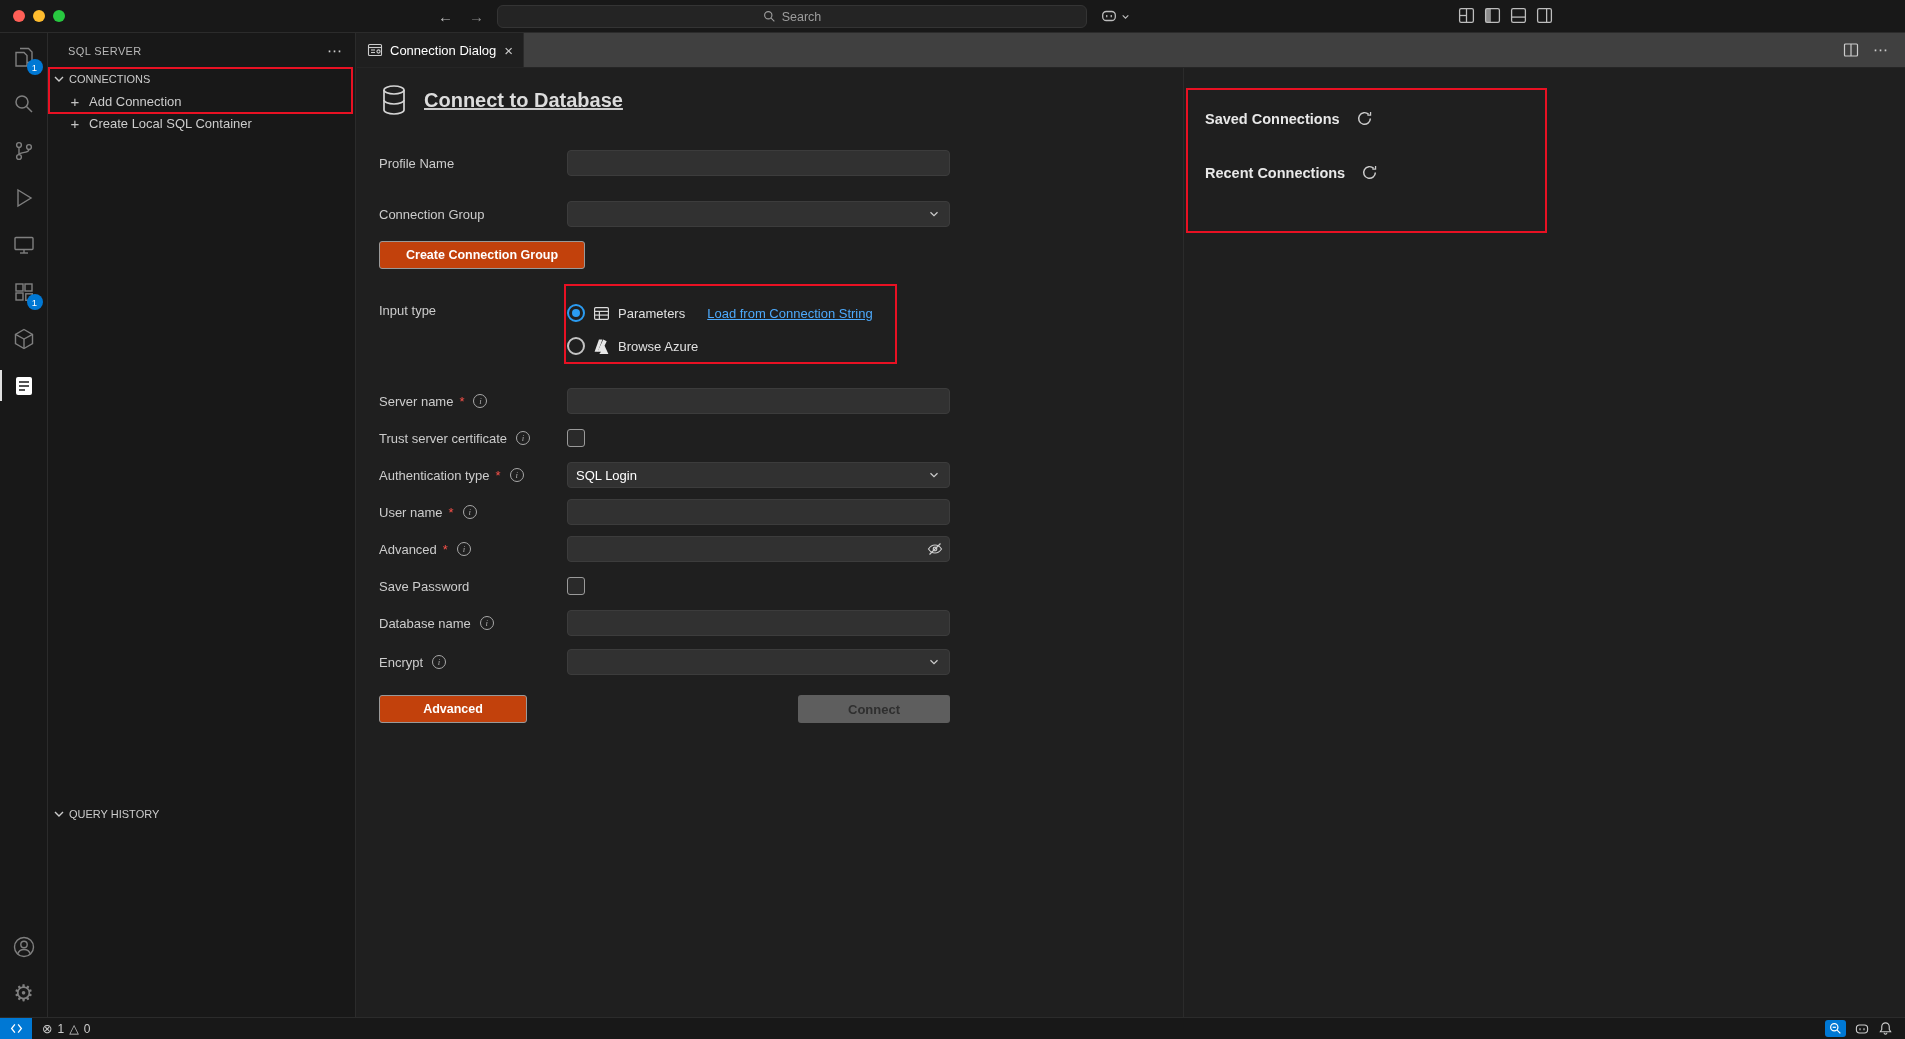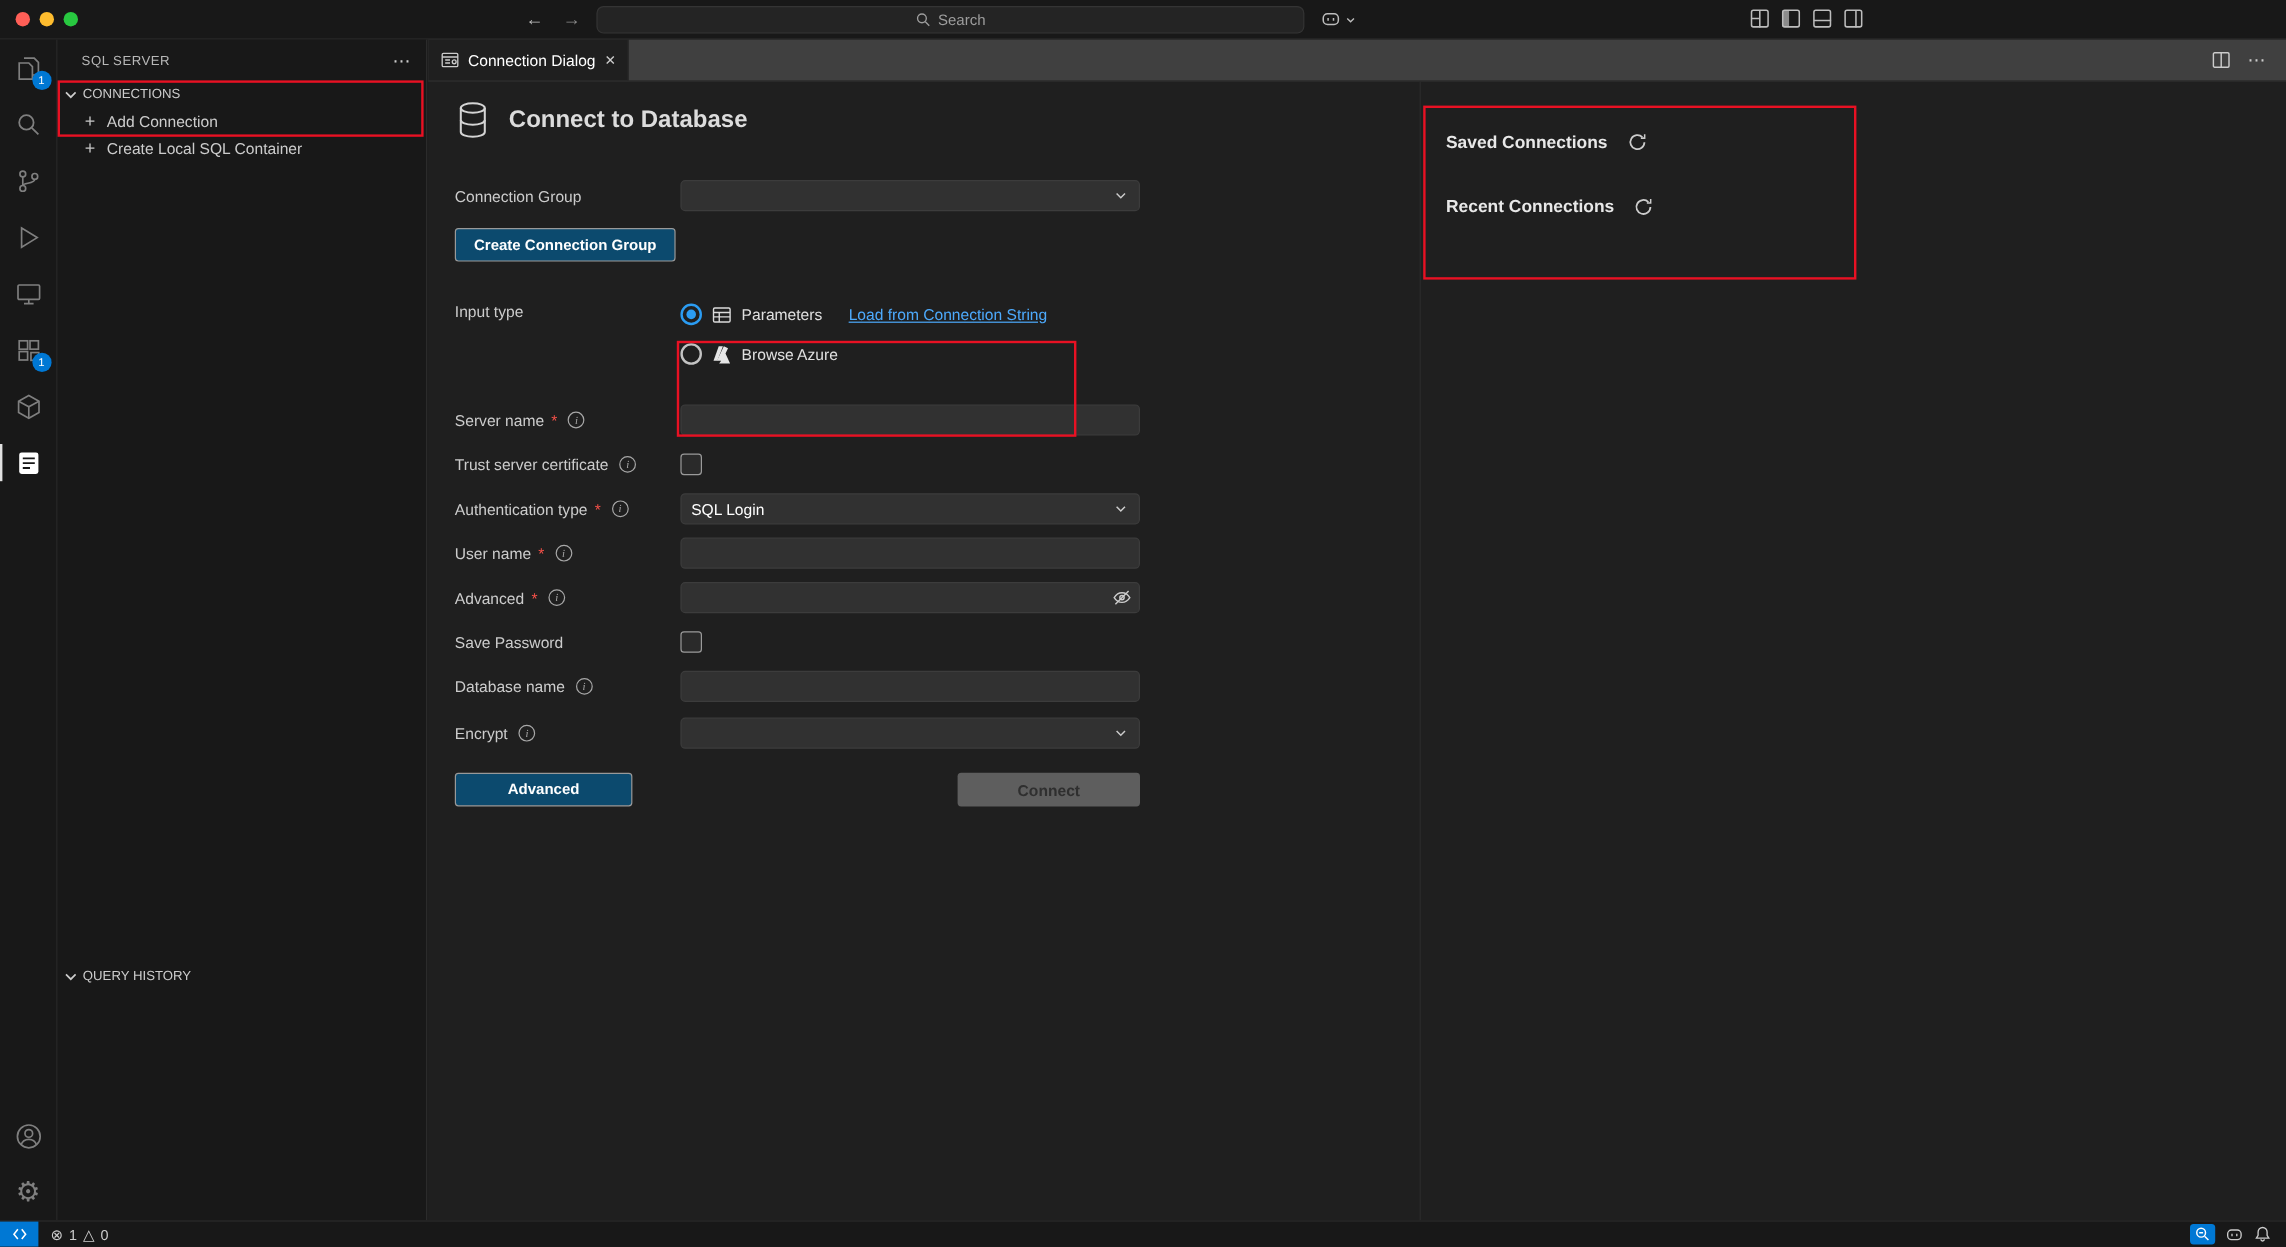--- a/index.html
+++ b/index.html
@@ -75,21 +75,21 @@
   }
   .tab-close { margin-left:auto; color:#cccccc; font-size:15px; line-height:1; }
   .tab-actions { margin-left:auto; display:flex; align-items:center; gap:14px; padding-right:16px; color:#cccccc; }
   .tab-actions .more { font-size:15px; letter-spacing:1px; }
 
   .editor-body { position:absolute; top:35px; left:0; right:0; bottom:0; display:flex; }
   .form-pane { width:826px; padding:16px 0 0 22px; }
   .vdivider { width:1px; background:#2b2b2b; }
   .right-pane { flex:1; padding:42px 0 0 21px; }
 
-  .dlg-heading { display:flex; align-items:center; gap:15px; margin-bottom:34px; }
+  .dlg-heading { display:flex; align-items:center; gap:15px; margin-bottom:34px;text-decoration:underline; }
   .dlg-title { font-size:20px; font-weight:bold; color:#dcdcdc; }
 
   .frow { display:flex; align-items:center; width:571px; min-height:26px; margin-bottom:11px; }
   .flabel { width:188px; display:flex; align-items:center; gap:5px; font-size:13px; color:#cccccc; flex-shrink:0; }
   .req { color:#f85149; margin-left:1px; }
   .info-icon {
     width:14px; height:14px; border:1px solid #a8a8a8; border-radius:50%;
     display:inline-flex; align-items:center; justify-content:center;
     font-size:9px; color:#a8a8a8; font-style:italic; font-family:"Liberation Serif", serif;
     margin-left:4px; flex-shrink:0;
@@ -112,21 +112,21 @@
   .radio-row { display:flex; align-items:center; gap:8px; height:26px; }
   .radio { width:18px; height:18px; border-radius:50%; position:relative; flex-shrink:0; }
   .radio.checked { border:2px solid #2b9cf2; }
   .radio.checked::after { content:""; position:absolute; left:3px; top:3px; width:8px; height:8px; border-radius:50%; background:#2b9cf2; }
   .radio.unchecked { border:2px solid #c3c3c3; }
   .radio-label { color:#e0e0e0; font-size:13px; }
   .opt-icon { display:flex; color:#dcdcdc; }
   .link { color:#4daafc; text-decoration:underline; font-size:13px; margin-left:14px; }
 
   .btn-secondary {
-    height:28px; padding:0 15px; background:#0c4a6e; border:1px solid #999999;
+    height:28px; padding:0 26px; background:#c2410c; border:1px solid #999999;
     border-radius:3px; color:#ffffff; font-weight:bold; font-size:12.5px;
     display:inline-flex; align-items:center; justify-content:center;
     font-family:"Liberation Sans", sans-serif;
   }
   .btn-advanced { min-width:148px; }
   .btn-connect {
     height:28px; min-width:152px; margin-left:auto; background:#5e5e5e; border:none;
     border-radius:3px; color:#2f2f2f; font-weight:bold; font-size:13px;
     display:inline-flex; align-items:center; justify-content:center;
     font-family:"Liberation Sans", sans-serif;
@@ -379,20 +379,26 @@
         <span style="display:flex;">
           <svg width="30" height="32" viewBox="0 0 30 32" fill="none" stroke="#d4d4d4" stroke-width="1.7">
               <ellipse cx="15" cy="6" rx="10" ry="4"></ellipse>
               <path d="M5 6v20c0 2.2 4.5 4 10 4s10-1.8 10-4V6"></path>
               <path d="M5 16c0 2.2 4.5 4 10 4s10-1.8 10-4"></path>
             </svg>
         </span>
         <span class="dlg-title">Connect to Database</span>
       </div>
 
+      <div class="frow row-gap-lg">
+        <div class="flabel">
+            <span>Profile Name</span>
+          </div>
+        <div class="fcontrol"><input class="tinput" type="text" style=""></div>
+      </div>
 
       <div class="frow" style="margin-bottom:14px;">
         <div class="flabel">
             <span>Connection Group</span>
           </div>
         <div class="fcontrol">
           <div class="dropdown">
             <span></span>
             <span class="chev">
               <svg width="14" height="14" viewBox="0 0 16 16" fill="none" stroke="currentColor" stroke-width="1.4">

